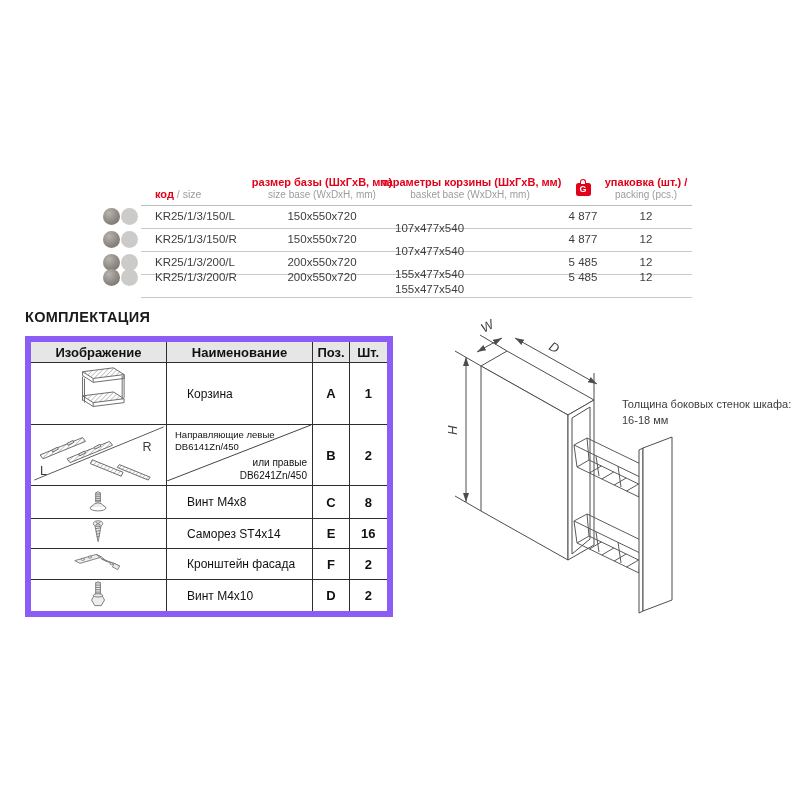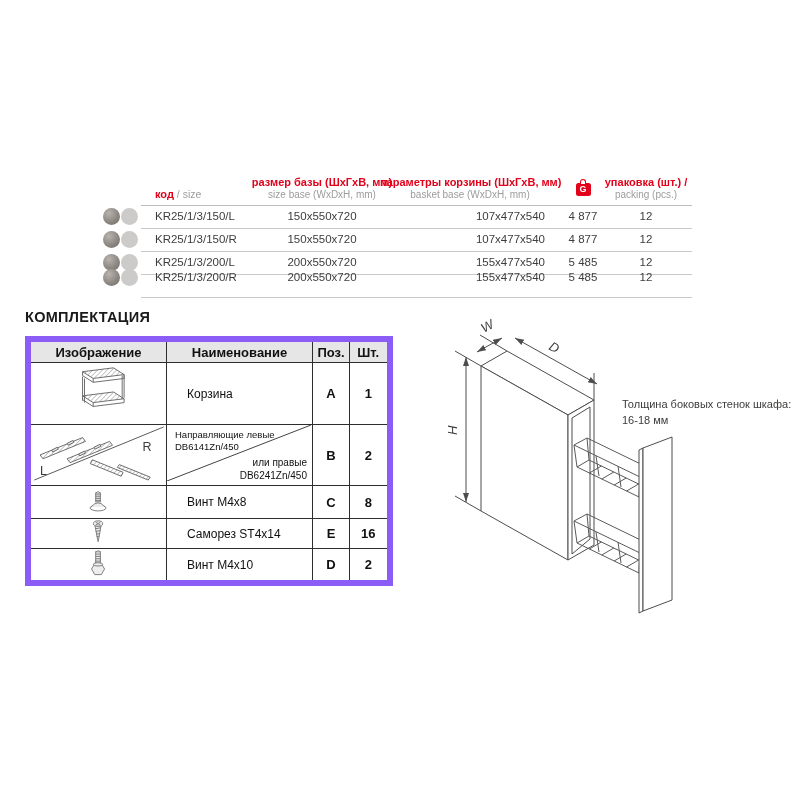--- a/index.html
+++ b/index.html
@@ -20,21 +20,21 @@
   .h-weight{left:458px;top:4px;width:60px;}
   .h-pack{left:491px;top:4px;width:120px;text-align:center;}
   .weight-icon{position:relative;width:15px;height:13px;background:#e2001a;border-radius:2.5px;margin:7px auto 0;}
   .weight-icon::before{content:"";position:absolute;top:-4px;left:4.5px;width:6px;height:5px;
     border:1.5px solid #e2001a;border-bottom:none;border-radius:3px 3px 0 0;box-sizing:border-box;background:#fff;}
   .weight-icon span{position:absolute;width:100%;text-align:center;top:0;font-size:9px;font-weight:bold;color:#fff;line-height:13px;}
   .prow{position:absolute;left:0;width:600px;height:23px;font-size:11.5px;color:#3d3d3d;}
   .prow .cell{position:absolute;line-height:23px;white-space:nowrap;}
   .c-code{left:60px;}
   .c-base{left:152px;width:150px;text-align:center;}
-  .c-basket{left:300px;width:150px;text-align:right;}
+  .c-basket{left:300px;width:150px;text-align:left;margin-top:12px;}
   .c-weight{left:458px;width:60px;text-align:center;}
   .c-pack{left:521px;width:60px;text-align:center;}
   .dot{position:absolute;top:3px;width:17px;height:17px;border-radius:50%;}
   .dot.dark{left:8px;background:radial-gradient(circle at 35% 30%, #b8b3ae, #8d8882 55%, #6e6963);}
   .dot.light{left:26px;background:#cccbca;}
   
   .kit-title{position:absolute;left:25px;top:309px;font-size:14.5px;font-weight:bold;color:#1a1a1a;letter-spacing:0.3px;}
   table.kit{position:absolute;left:25px;top:336px;border-collapse:collapse;table-layout:fixed;border:6px solid #8b5cf6;}
   .kit th,.kit td{border:1px solid #2d2d2d;padding:0;overflow:hidden;}
   .kit th{background:#e6e6e6;font-size:13px;font-weight:bold;color:#111;height:20px;}
@@ -221,20 +221,38 @@
           <path d="M64.8,7.8 L71.2,7.8 L68.8,21 L68.1,24.5 Z" fill="#ededed"></path>
           <path d="M65,10.5 L70.9,9.5 M65.4,13.5 L70.4,12.5 M65.9,16.5 L69.9,15.6 M66.4,19.3 L69.4,18.5"></path>
         </g>
       </svg>
     </td>
     <td class="name">Саморез ST4x14</td>
     <td class="pos">E</td>
     <td class="pos">16</td>
   </tr>
 
+  <tr style="height:28px">
+    <td class="img">
+      <svg width="135" height="26" viewBox="0 0 137 29">
+        <g stroke="#777" stroke-width="1" fill="#ededed">
+          <polygon points="42,13 66,6 72,9 48,16"></polygon>
+          <polygon points="66,6 72,9 78,14 72,11"></polygon>
+          <polygon points="72,11 78,14 92,19 86,16"></polygon>
+          <polygon points="86,16 92,19 90,23 84,20"></polygon>
+          <ellipse cx="51" cy="11.5" rx="2" ry="1.1" fill="#fff"></ellipse>
+          <ellipse cx="59" cy="9" rx="2" ry="1.1" fill="#fff"></ellipse>
+          <ellipse cx="83" cy="16.5" rx="1.8" ry="1" fill="#fff"></ellipse>
+        </g>
+      </svg>
+    </td>
+    <td class="name">Кронштейн фасада</td>
+    <td class="pos">F</td>
+    <td class="pos">2</td>
+  </tr>
 
   <tr style="height:29px">
     <td class="img">
       <svg width="135" height="27" viewBox="0 0 137 29">
         <g stroke="#777" stroke-width="1">
           <rect x="65.5" y="3" width="5" height="12.5" fill="#ededed"></rect>
           <path d="M65.5,3 Q68,0.8 70.5,3" fill="#ededed"></path>
           <path d="M65.5,5.5 h5 M65.5,8 h5 M65.5,10.5 h5 M65.5,13 h5"></path>
           <polygon points="61,21.5 64.5,15.5 71.5,15.5 75,21.5 71.5,27.5 64.5,27.5" fill="#ededed"></polygon>
           <ellipse cx="68" cy="16.5" rx="5" ry="1.8" fill="#ededed"></ellipse>

